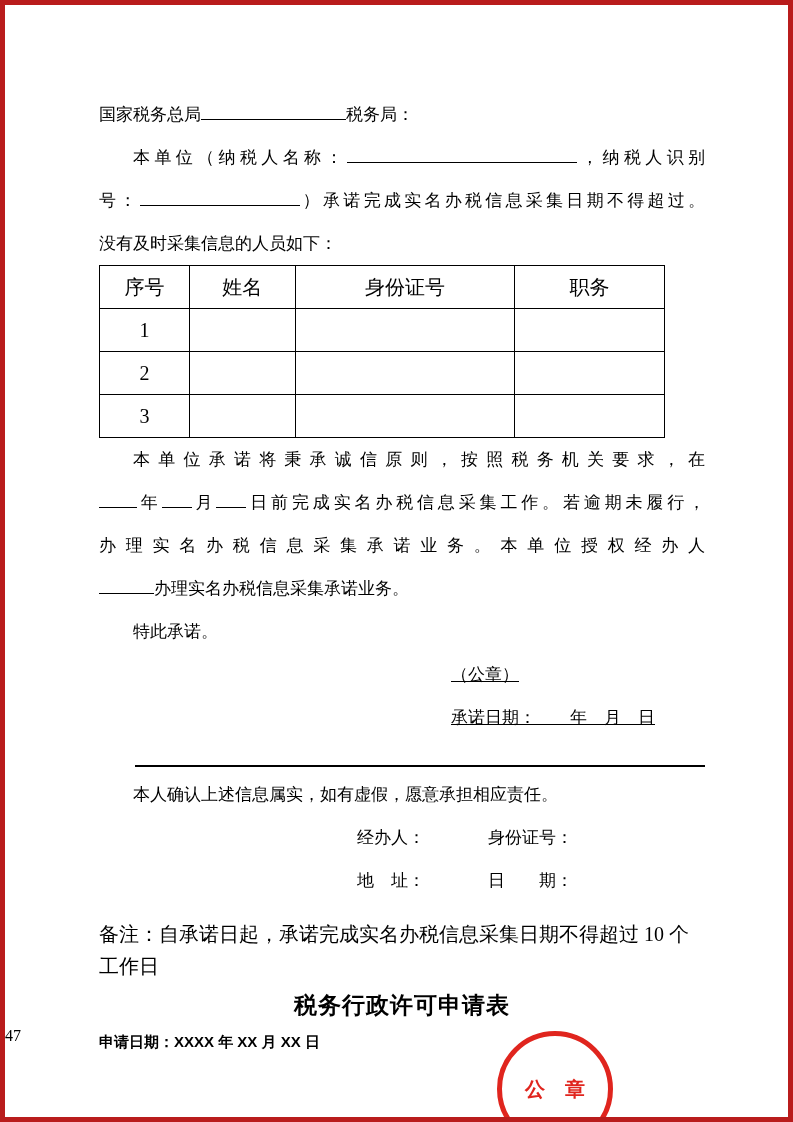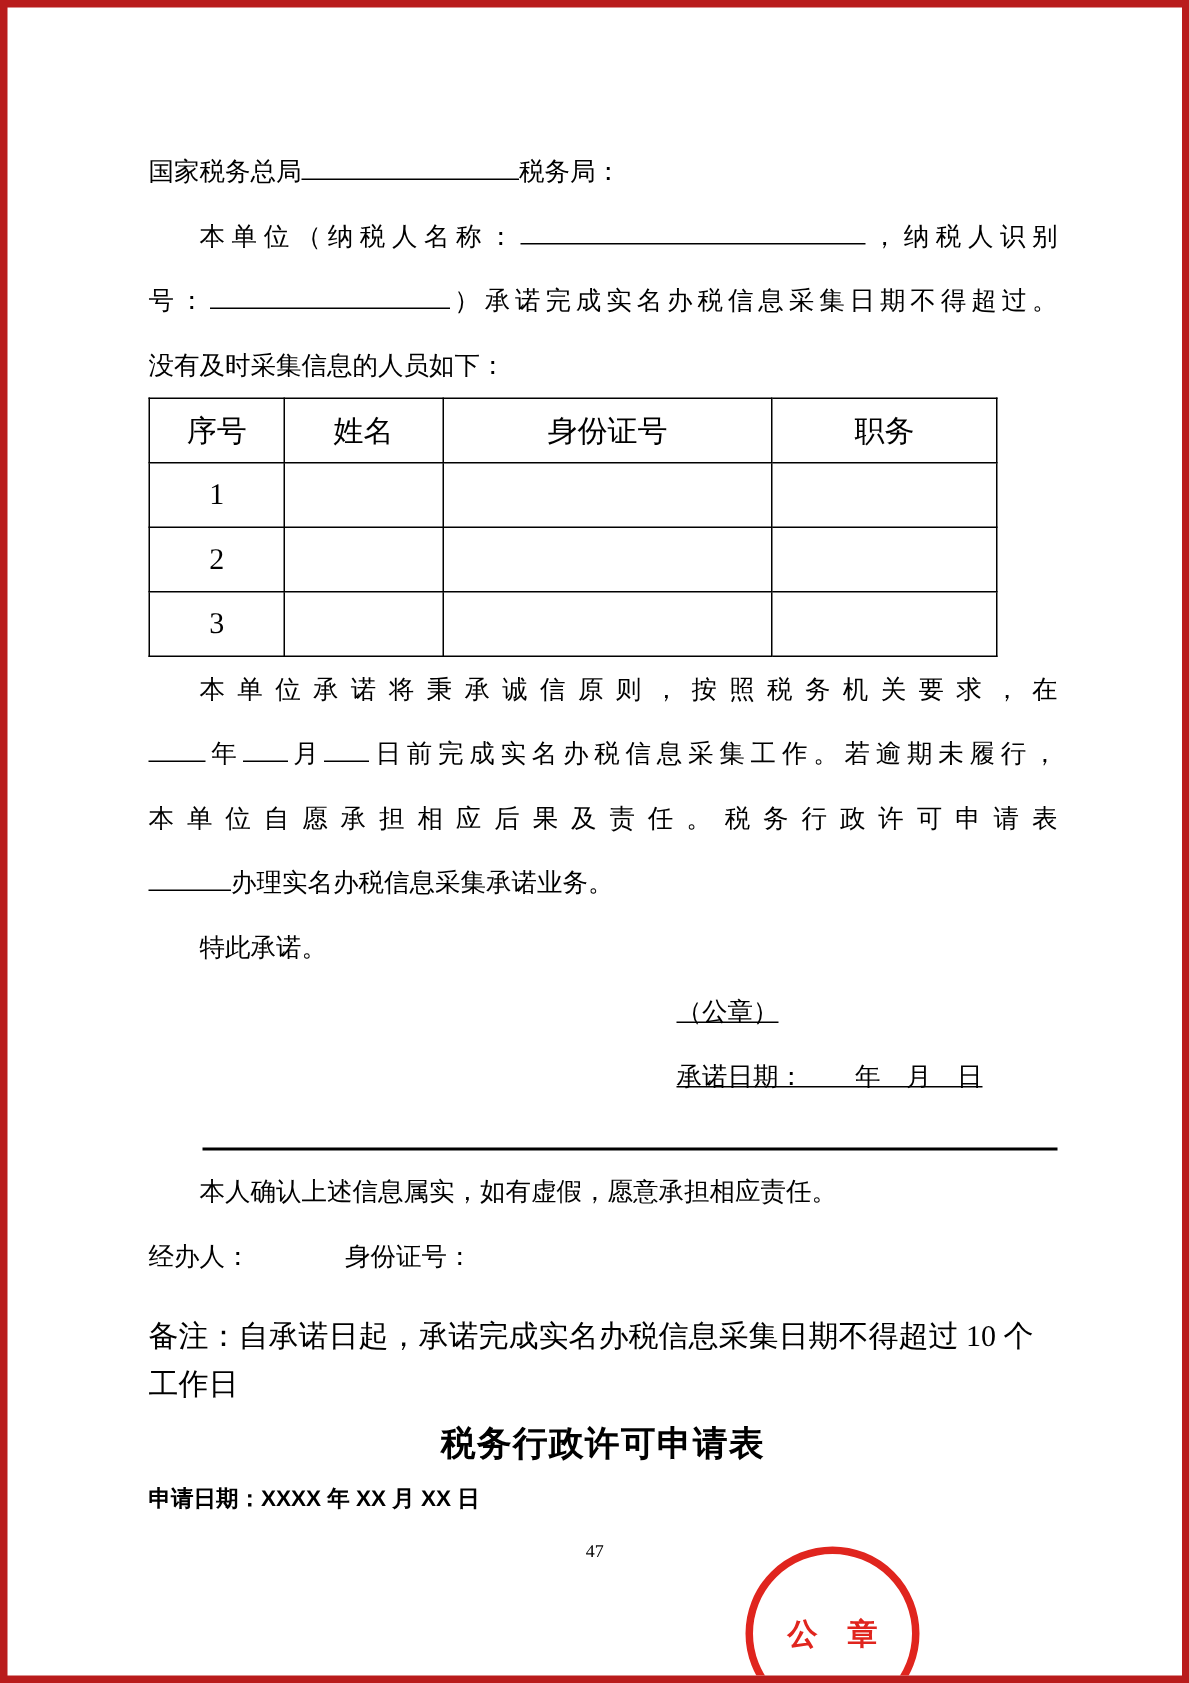--- a/index.html
+++ b/index.html
@@ -35,40 +35,40 @@
     vertical-align:middle;
   }
   .col-seq{width:90px}.col-name{width:106px}.col-id{width:220px}.col-pos{width:150px}
   .seal-block { margin-left:352px;text-decoration:underline; }
   .divider {
     border-top:2px solid #000;
     width:570px;
     margin:26px 0 0 36px;
   }
   .statement { margin-top:6px; }
-  .sig-row { font-size:17px; line-height:43px; }
+  .sig-row { margin-left:258px; font-size:17px; line-height:43px; }
   .sig-col1 { display:inline-block; width:131px; }
   .note { font-size:20px; line-height:1.6; margin-top:16px; }
   .form-title {
     font-family:"Liberation Sans","DejaVu Sans",sans-serif;
     font-weight:bold;
     font-size:23px;
     text-align:center;
     letter-spacing:1px;
     margin-top:8px;
   }
   .apply-date {
     font-size:15px;
     font-weight:bold;
     margin-top:12px;
     font-family:"Liberation Sans","DejaVu Sans",sans-serif;
   }
   .page-num {
     position:absolute; left:0; right:0; top:1022px;
-    text-align:center; font-size:12px;
+    text-align:left; font-size:16px;
   }
   .stamp {
     position:absolute; left:492px; top:1026px;
     width:116px; height:116px;
     border:5px solid #e0251e;
     border-radius:50%;
     display:flex; align-items:center; justify-content:center;
     background:transparent;
   }
   .stamp-text {
@@ -118,37 +118,38 @@
         <td></td>
         <td></td>
       </tr>
     </tbody>
       </table>
 
     <p class="line indent jboth">本单位承诺将秉承诚信原则，按照税务机关要求，在</p>
 
     <p class="line jboth"><span class="blank w38"></span><span>年</span><span class="blank w30"></span><span>月</span><span class="blank w30"></span><span>日前完成实名办税信息采集工作。若逾期未履行，</span></p>
 
-    <p class="line jboth">本单位自愿承担相应后果及责任。税务行政许可申请表</p>
+    <p class="line jboth">办理实名办税信息采集承诺业务。本单位授权经办人</p>
 
     <p class="line"><span class="blank w55"></span><span>办理实名办税信息采集承诺业务。</span></p>
 
     <p class="line indent">特此承诺。</p>
 
     <div class="seal-block">
       <p class="line">（公章）</p>
       <p class="line">承诺日期：　　年　月　日</p>
     </div>
 
     <div class="divider"></div>
 
     <p class="line indent statement">本人确认上述信息属实，如有虚假，愿意承担相应责任。</p>
 
     <p class="sig-row"><span class="sig-col1">经办人：</span><span>身份证号：</span></p>
 
+    <p class="sig-row"><span class="sig-col1">地　址：</span><span>日　　期：</span></p>
 
     <p class="note">备注：自承诺日起，承诺完成实名办税信息采集日期不得超过 10 个工作日</p>
 
     <h1 class="form-title">税务行政许可申请表</h1>
 
     <p class="apply-date"><span>申请日期：</span><span>XXXX 年 XX 月 XX 日</span></p>
 
   </div>
 
   <div class="page-num">47</div>

